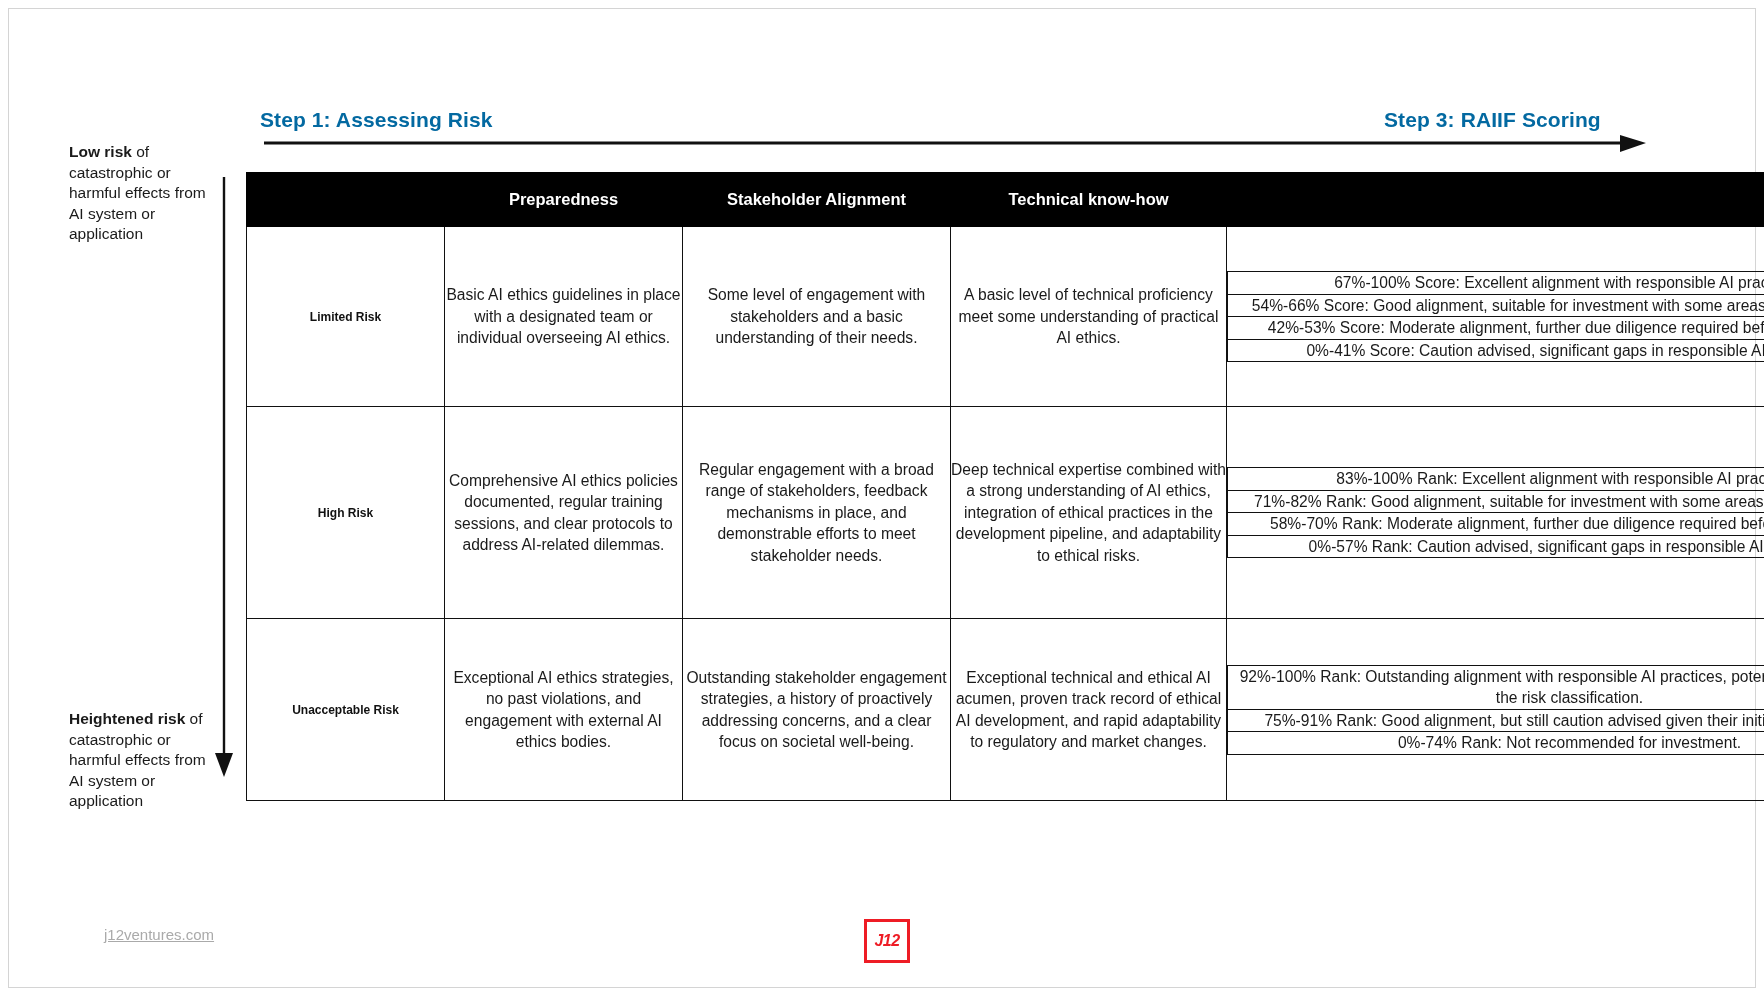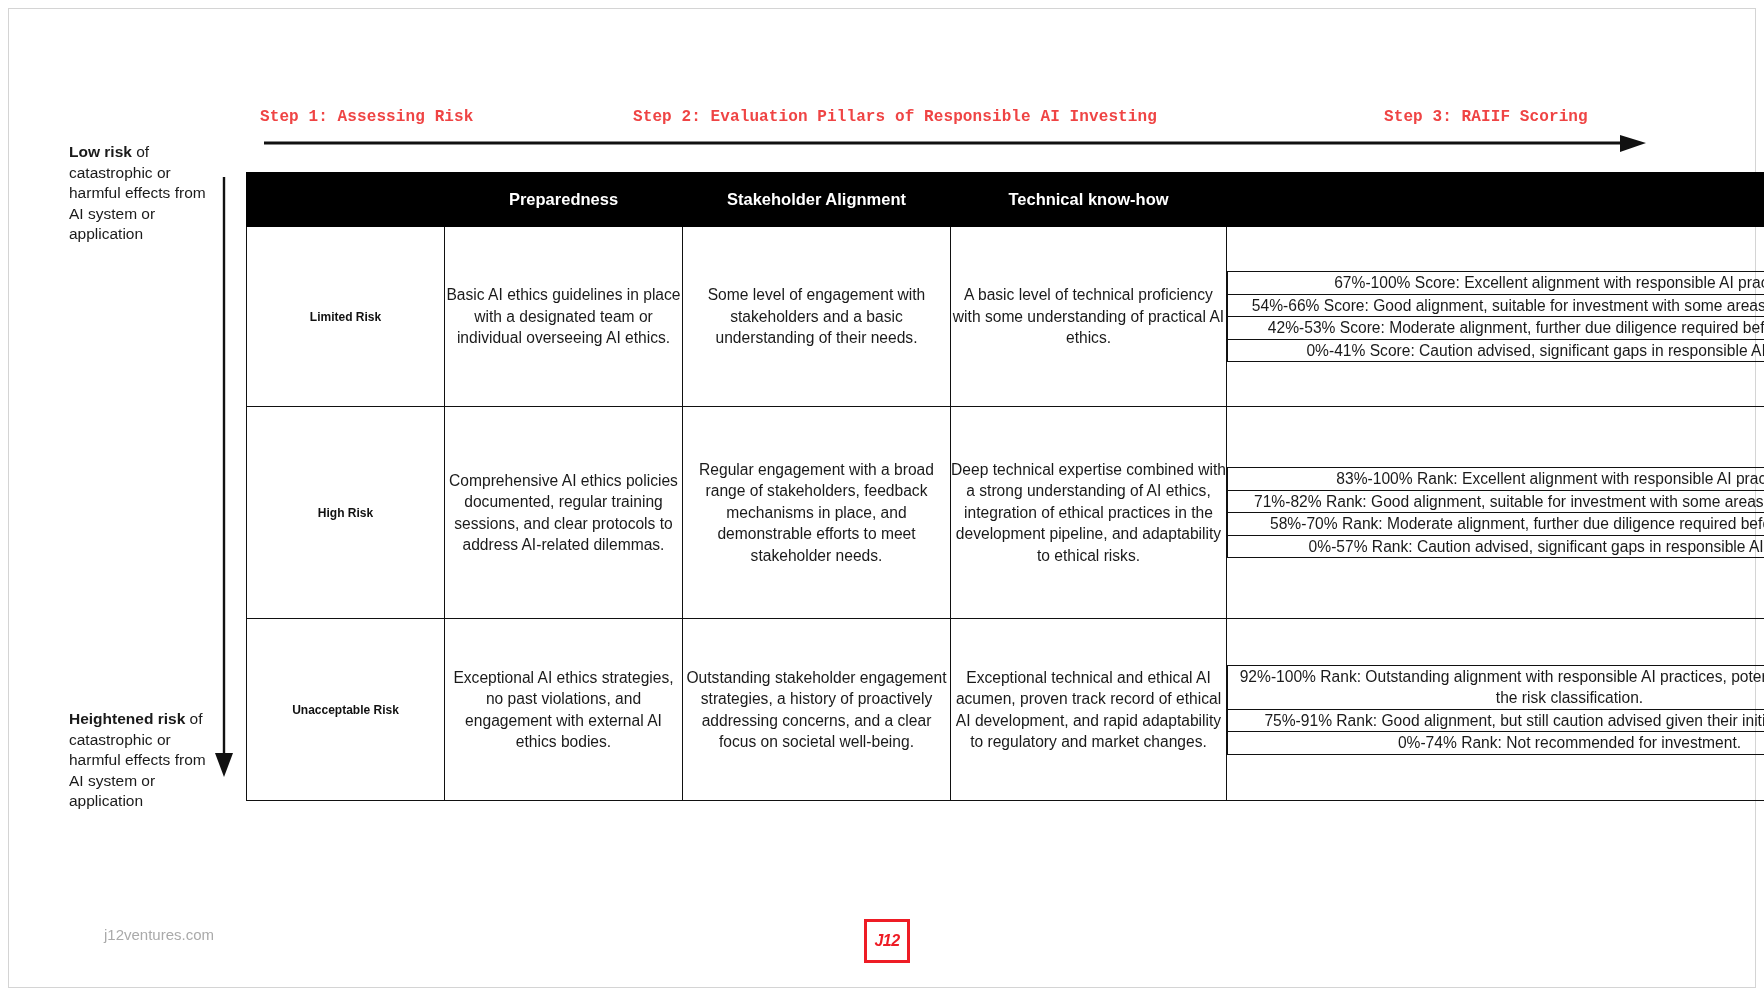--- a/index.html
+++ b/index.html
@@ -18,26 +18,25 @@
     position: absolute;
     left: 8px; top: 8px;
     width: 1748px; height: 980px;
     border: 1px solid #d4d4d4;
     background: #fff;
   }
 
   
   .step-label {
     position: absolute;
-    font-size: 16px;
-    font-weight: bold;
-    color: #ef4444;
+    font-size: 21px;
+    font-weight: bold;
+    color: #0369a1;
     white-space: nowrap;
     letter-spacing: 0.1px;
-    font-family: Liberation Mono, monospace;
   }
   #step1 { left: 251px; top: 99px; }
   #step2 { left: 624px; top: 99px; }
   #step3 { left: 1375px; top: 99px; }
 
   #harrow {
     position: absolute;
     left: 255px; top: 126px;
     width: 1382px; height: 22px;
   }
@@ -136,20 +135,21 @@
     line-height: 20px;
     font-style: italic;
     font-weight: bold;
     color: #1a1a1a;
   }
   #site-url {
     position: absolute;
     left: 95px; top: 917px;
     font-size: 15px;
     color: #aaaaaa;
+    text-decoration: underline;
   }
   #logo {
     position: absolute;
     left: 855px; top: 910px;
     width: 46px; height: 44px;
     border: 3px solid #ee1c25;
     color: #ee1c25;
     font-size: 16px;
     font-weight: bold;
     font-style: italic;
@@ -158,21 +158,20 @@
     justify-content: center;
     letter-spacing: -0.5px;
   }
 </style>
 </head>
 <body>
 
 <div id="frame">
 
   <div class="step-label" id="step1">Step 1: Assessing Risk</div>
-  <div class="step-label" id="step2">Step 2: Evaluation Pillars of Responsible AI Investing</div>
   <div class="step-label" id="step3">Step 3: RAIIF Scoring</div>
 
   <svg id="harrow" viewBox="0 0 1382 22">
     <line x1="0" y1="8" x2="1360" y2="8" stroke="#111" stroke-width="3"></line>
     <polygon points="1356,0 1382,8 1356,17" fill="#111"></polygon>
   </svg>
 
   <div class="side-note" id="side-low"><b>Low risk</b><span> of catastrophic or harmful effects from AI system or application</span></div>
 
   <div class="side-note" id="side-high"><b>Heightened risk</b><span> of catastrophic or harmful effects from AI system or application</span></div>
@@ -197,21 +196,21 @@
         <th>Stakeholder Alignment</th>
         <th>Technical know-how</th>
         <th class="blank"></th>
       </tr>
     </thead>
     <tbody id="matrix-body">
         <tr style="height: 180px;">
           <td class="risk-cell">Limited Risk</td>
           <td class="pillar-cell">Basic AI ethics guidelines in place with a designated team or individual overseeing AI ethics.</td>
           <td class="pillar-cell">Some level of engagement with stakeholders and a basic understanding of their needs.</td>
-          <td class="pillar-cell">A basic level of technical proficiency with some understanding of practical AI ethics.</td>
+          <td class="pillar-cell">A basic level of technical proficiency meet some understanding of practical AI ethics.</td>
           <td class="score-wrap">
             <table class="score-table">
               <tbody>
                 <tr>
                   <td>67%-100% Score: Excellent alignment with responsible AI practices.</td>
                 </tr>
                 <tr>
                   <td>54%-66% Score: Good alignment, suitable for investment with some areas for improvement.</td>
                 </tr>
                 <tr>

